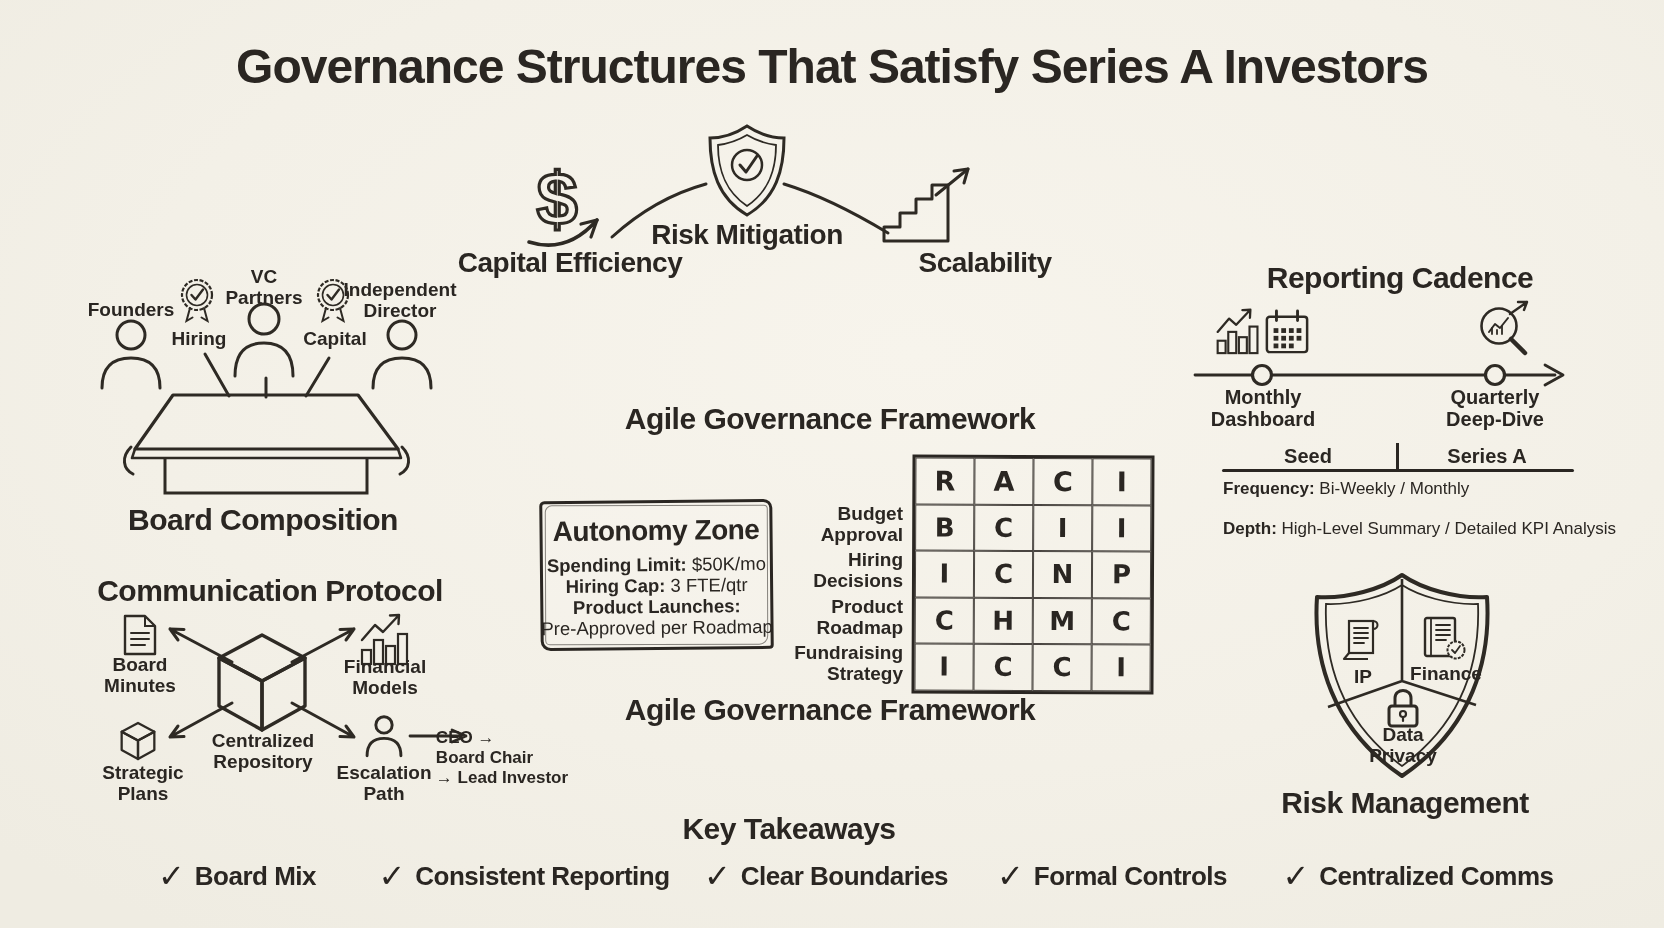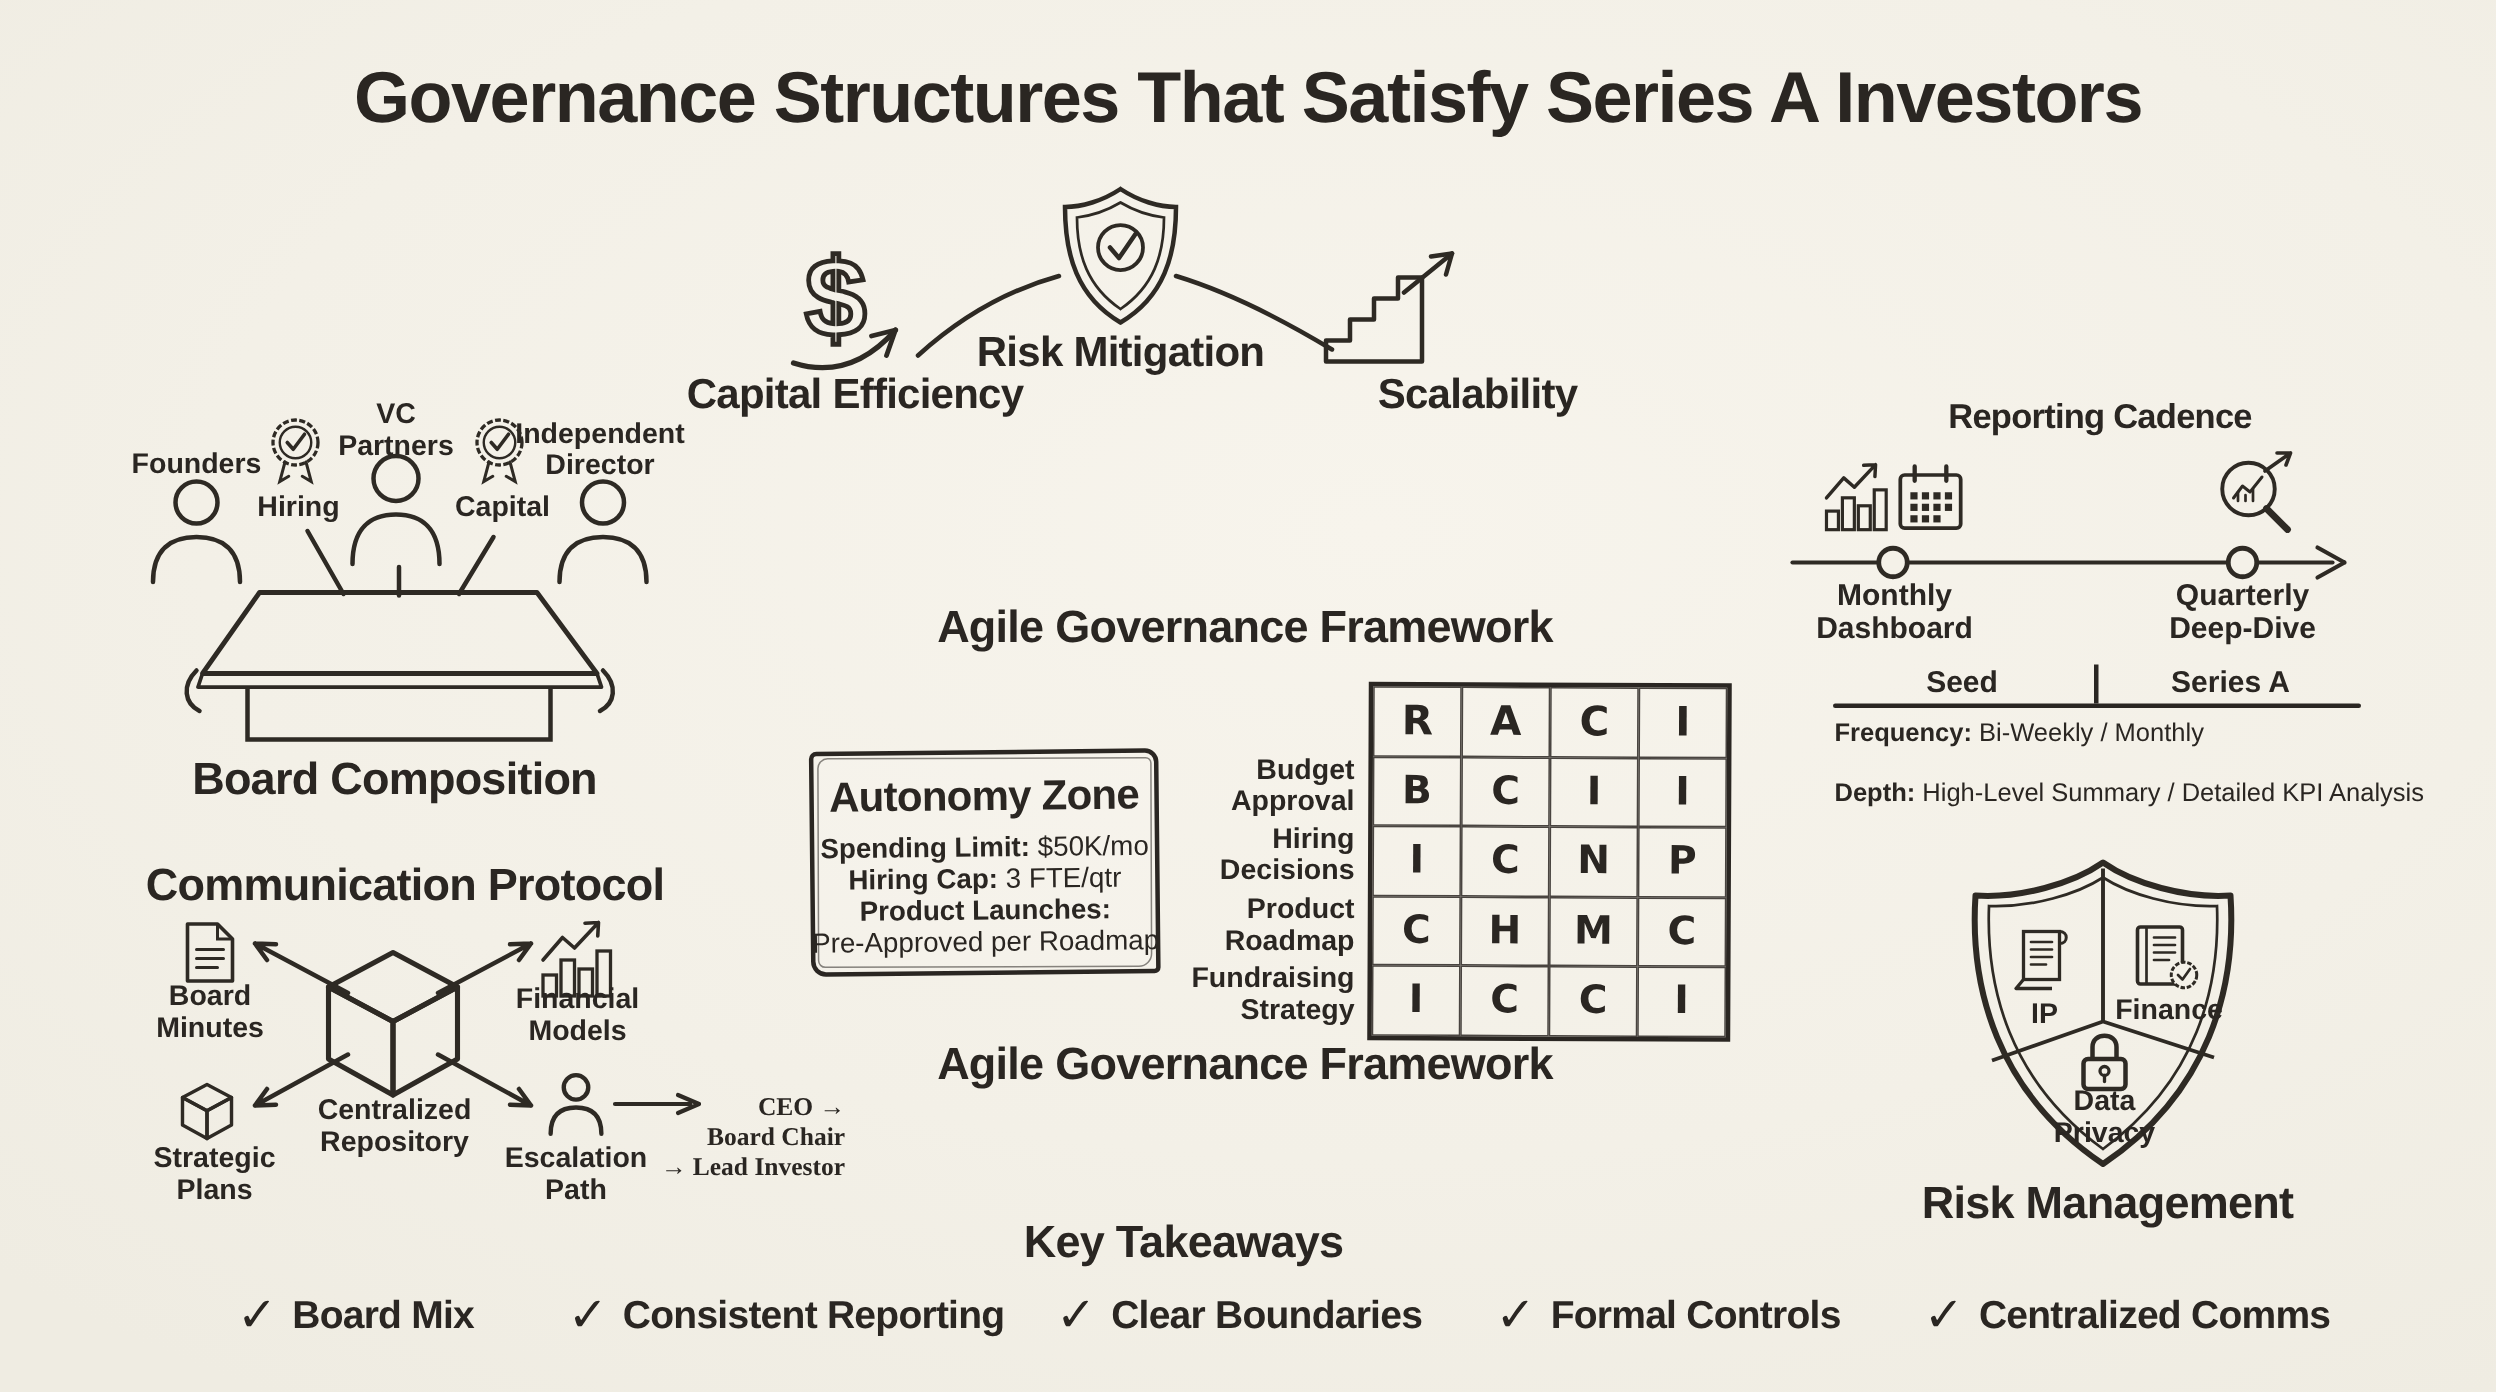--- a/index.html
+++ b/index.html
@@ -53,21 +53,21 @@
     position:absolute;transform:translate(-100%,-50%);text-align:right;
     font-size:19px;font-weight:bold;line-height:1.1;white-space:pre-line;
   }
   .node-label{font-size:20px;font-weight:bold;}
   .seed-label{font-size:20px;font-weight:800;white-space:nowrap;}
   .divider-v{width:2.5px;background:var(--ink);}
   .underline-h{height:3px;background:var(--ink);border-radius:2px;}
   .takeaway{display:flex;align-items:center;gap:10px;white-space:nowrap;}
   .takeaway .check{font-size:32px;font-weight:bold;line-height:1;}
   .takeaway .tlabel{font-size:26px;font-weight:800;letter-spacing:-0.5px;}
-  .chain{font-size:17px;font-weight:bold;line-height:20px;text-align:right;white-space:pre-line;font-family:Liberation Serif, serif;}
+  .chain{font-size:17px;font-weight:bold;line-height:20px;text-align:left;white-space:pre-line;}
 </style>
 </head>
 <body>
 
 <div class="canvas">
 
   <div class="abs ctr page-title" style="left:832px;top:66px;">Governance Structures That Satisfy Series A Investors</div>
 
   <svg class="abs" style="left:560px;top:160px;" width="400" height="90" viewBox="0 0 400 90">
     <path d="M52 77 Q 95 38 146 24" fill="none" stroke="#2e2a24" stroke-width="3" stroke-linecap="round"></path>
@@ -243,21 +243,21 @@
     <div class="raci-cell">C</div>
 
     <div class="raci-cell">I</div>
     <div class="raci-cell">C</div>
     <div class="raci-cell">C</div>
     <div class="raci-cell">I</div>
   </div>
 
   <div class="abs ctr sec-title" style="left:830px;top:710px;">Agile Governance Framework</div>
 
-  <div class="abs ctr sec-title" style="left:1400px;top:278px;font-size:23px;">Reporting Cadence</div>
+  <div class="abs ctr sec-title" style="left:1400px;top:278px;font-size:30px;">Reporting Cadence</div>
 
   <svg class="abs" style="left:1215px;top:306px;" width="46" height="50" viewBox="0 0 52 54">
     <rect x="3" y="38" width="9" height="14" fill="none" stroke="#2e2a24" stroke-width="2.4"></rect>
     <rect x="15" y="28" width="9" height="24" fill="none" stroke="#2e2a24" stroke-width="2.4"></rect>
     <rect x="27" y="34" width="9" height="18" fill="none" stroke="#2e2a24" stroke-width="2.4"></rect>
     <rect x="39" y="22" width="9" height="30" fill="none" stroke="#2e2a24" stroke-width="2.4"></rect>
     <path d="M3 28 L16 13 L24 20 L40 3 M40 3 L31 3.5 M40 3 L39.5 12" fill="none" stroke="#2e2a24" stroke-width="2.6" stroke-linecap="round" stroke-linejoin="round"></path>
   </svg>
   <svg class="abs" style="left:1264px;top:308px;" width="46" height="48" viewBox="0 0 48 50">
     <rect x="3" y="9" width="42" height="37" rx="3" fill="none" stroke="#2e2a24" stroke-width="2.6"></rect>

